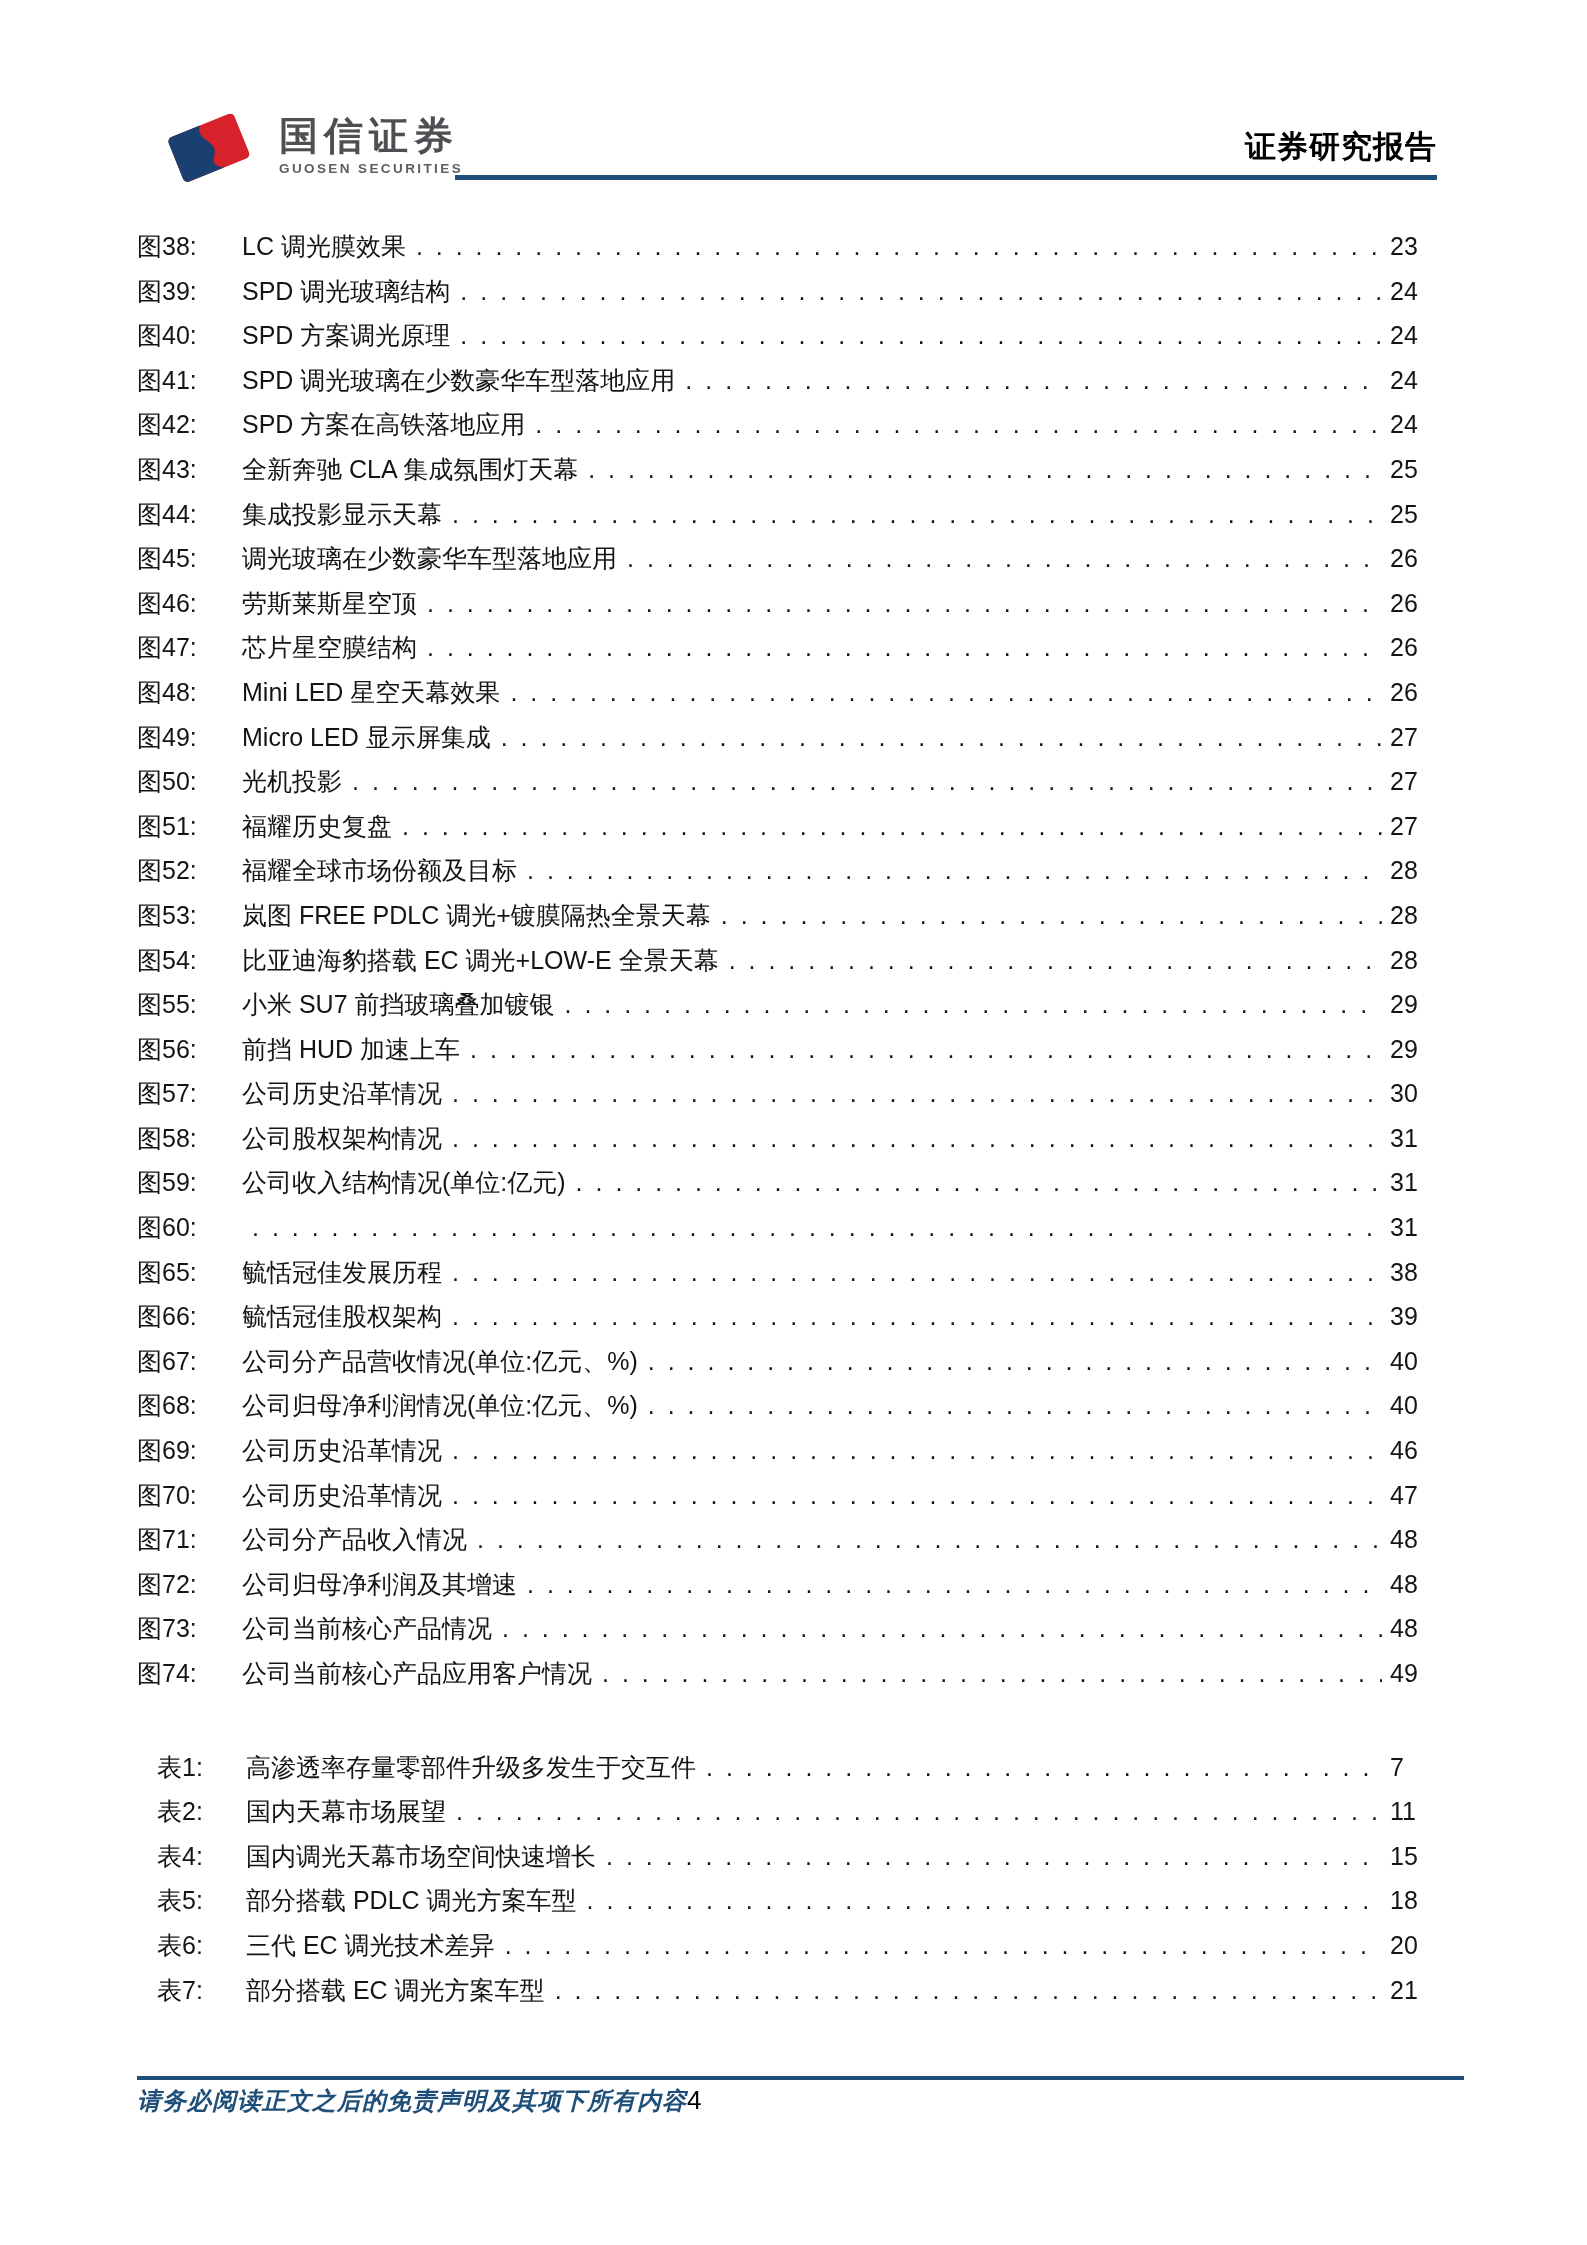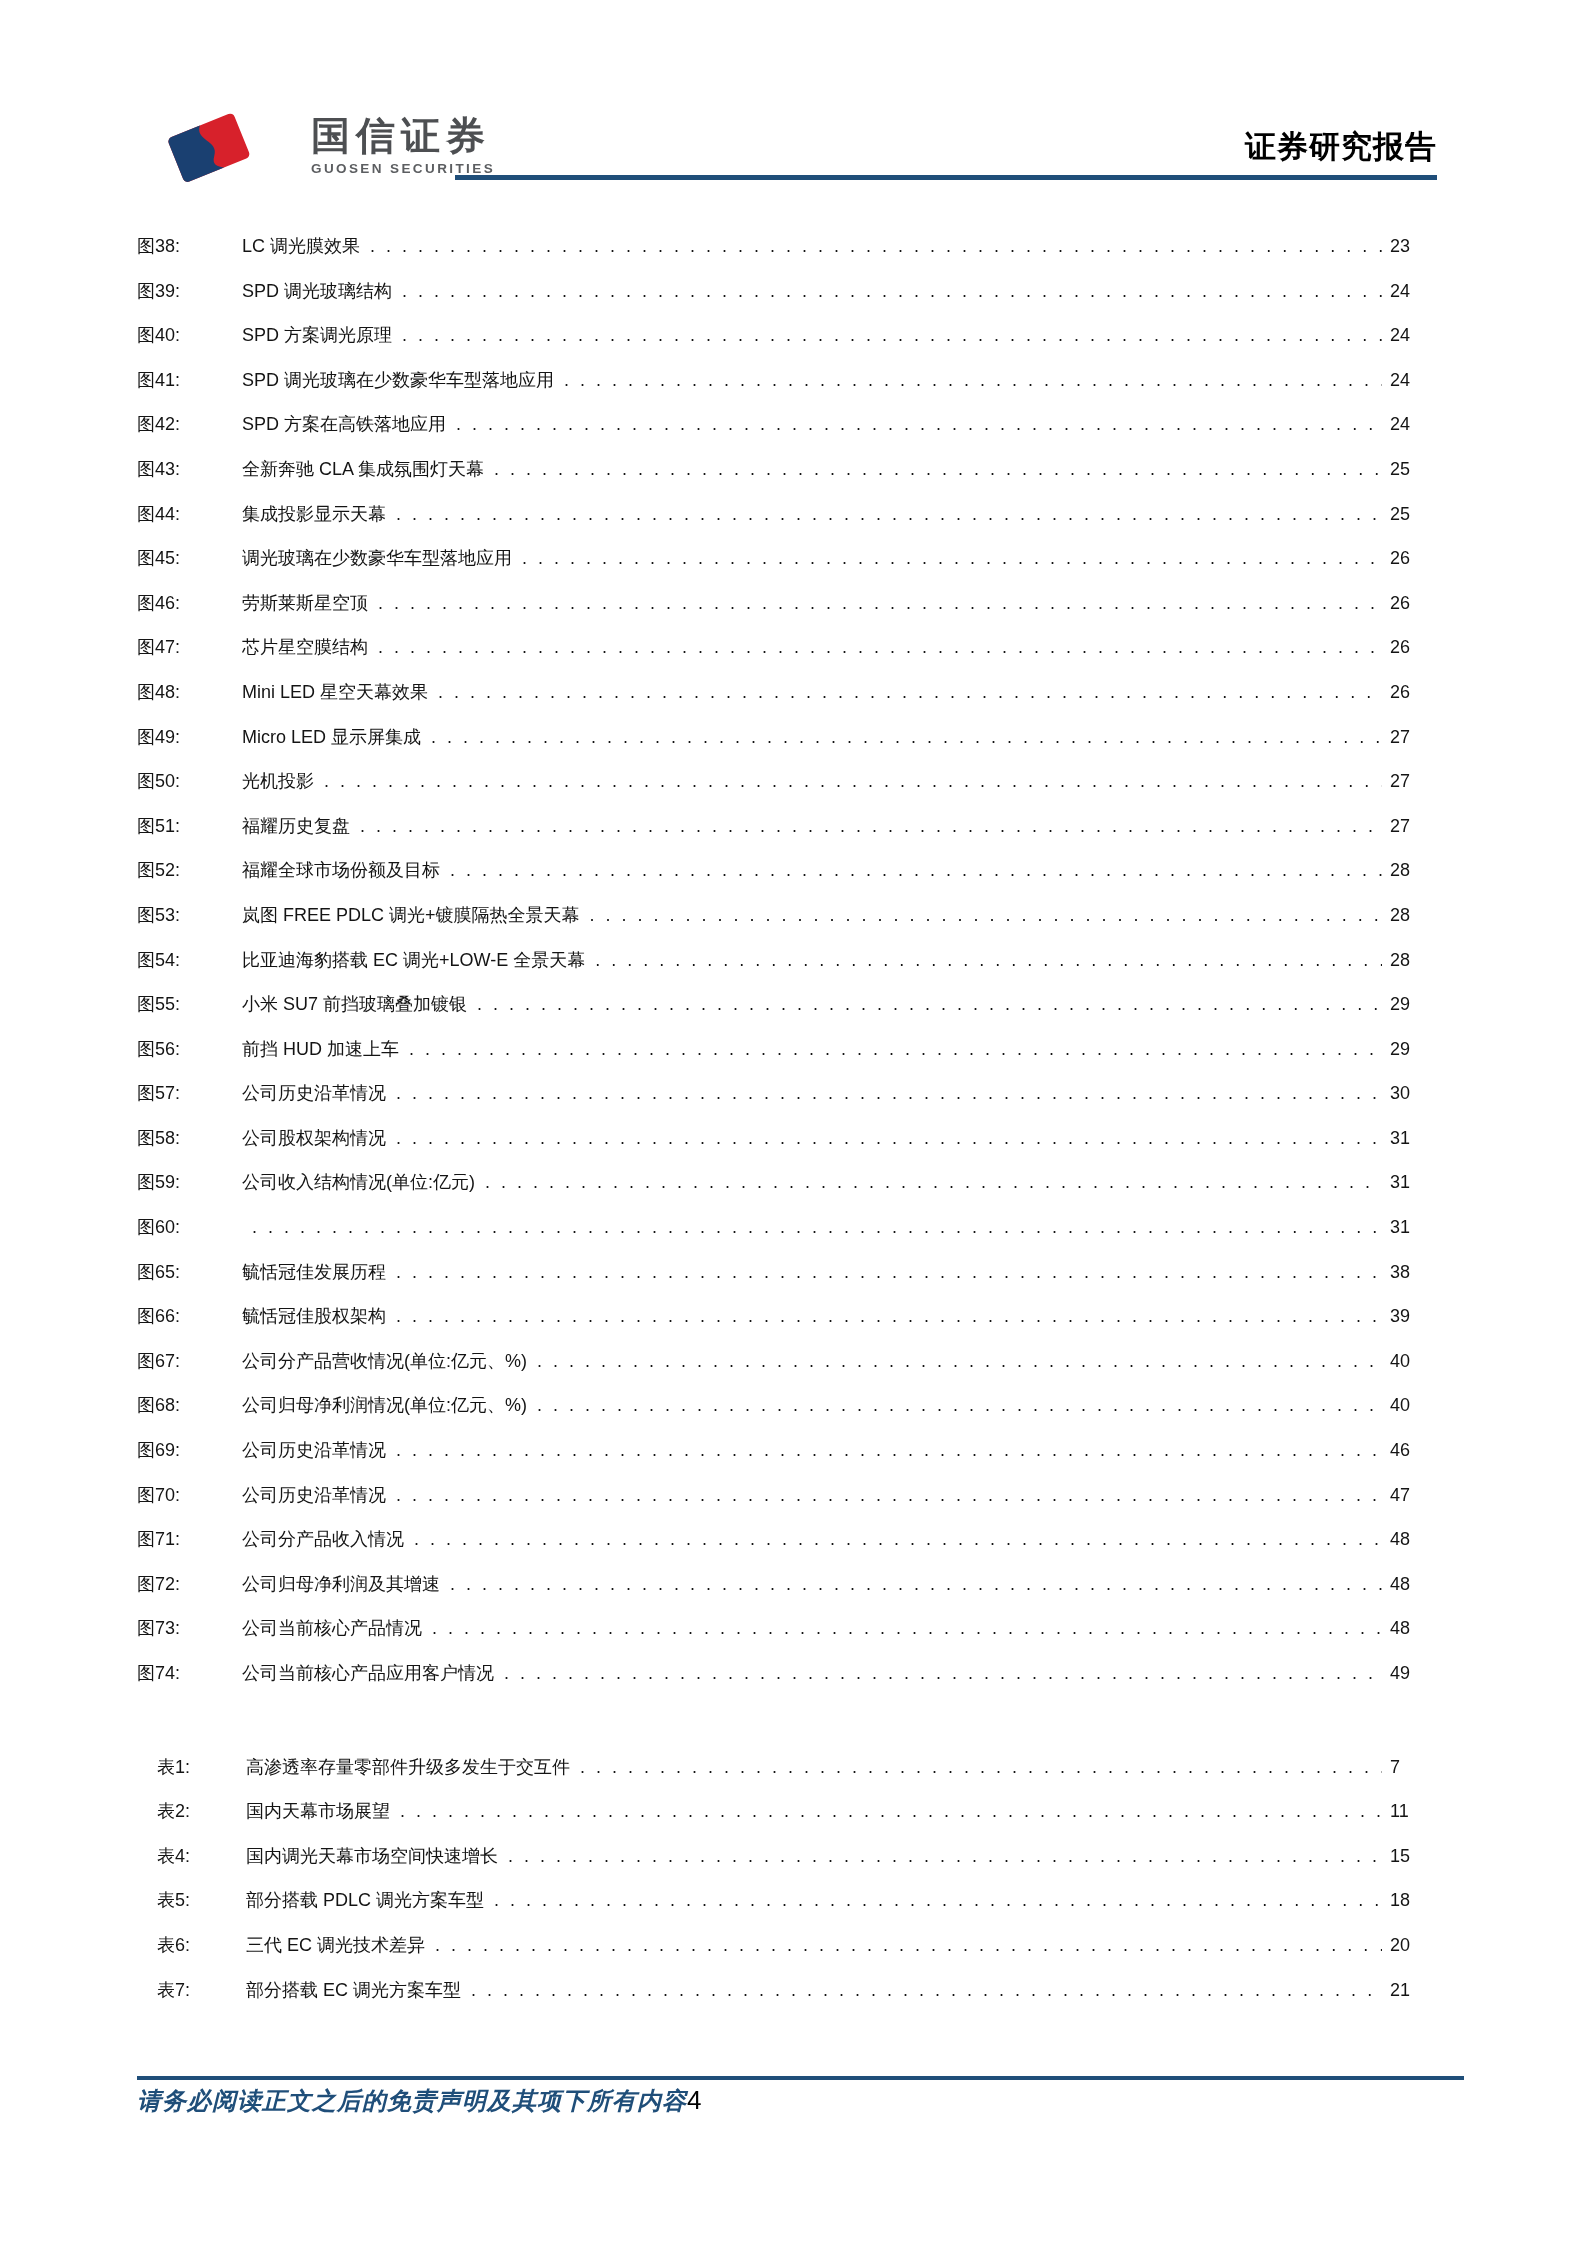--- a/index.html
+++ b/index.html
@@ -12,21 +12,21 @@
     overflow:hidden;
   }
   :root{
     --navy:#1f4e79;
     --logo-red:#d7212b;
     --logo-blue:#1a4071;
     --logo-gray:#4d4f52;
   }
   
   .header{position:absolute;left:0;top:0;width:100%;height:200px;}
-  .logo-wrap{position:absolute;left:163px;top:112px;display:flex;align-items:flex-start;gap:32px;}
+  .logo-wrap{position:absolute;left:163px;top:112px;display:flex;align-items:flex-start;}
   .logo-mark{width:96px;height:72px;}
   .logo-text{margin-left:20px;margin-top:2px;}
   .logo-cn{
     font-size:39px;font-weight:bold;color:var(--logo-gray);
     letter-spacing:6px;line-height:44px;
   }
   .logo-en{
     font-size:13.5px;font-weight:bold;color:#5c5e61;
     letter-spacing:2.4px;margin-top:3px;text-align:center;
   }
@@ -35,21 +35,21 @@
     font-size:31px;font-weight:bold;color:#000;
     letter-spacing:1px;
   }
   .header-rule{
     position:absolute;left:455px;top:175px;width:982px;height:5px;
     background:var(--navy);
   }
   
   .toc{
     position:absolute;left:137px;top:224px;width:1300px;
-    font-size:18px;color:#141414;
+    font-size:25px;color:#141414;
   }
   .toc-row{
     display:flex;align-items:baseline;height:44.6px;
     line-height:44.6px;white-space:nowrap;
   }
   .lbl{flex:none;}
   .lbl-fig{width:105px;}
   .lbl-tab{width:89px;margin-left:20px;}
   .toc-title{flex:none;}
   .leader{

